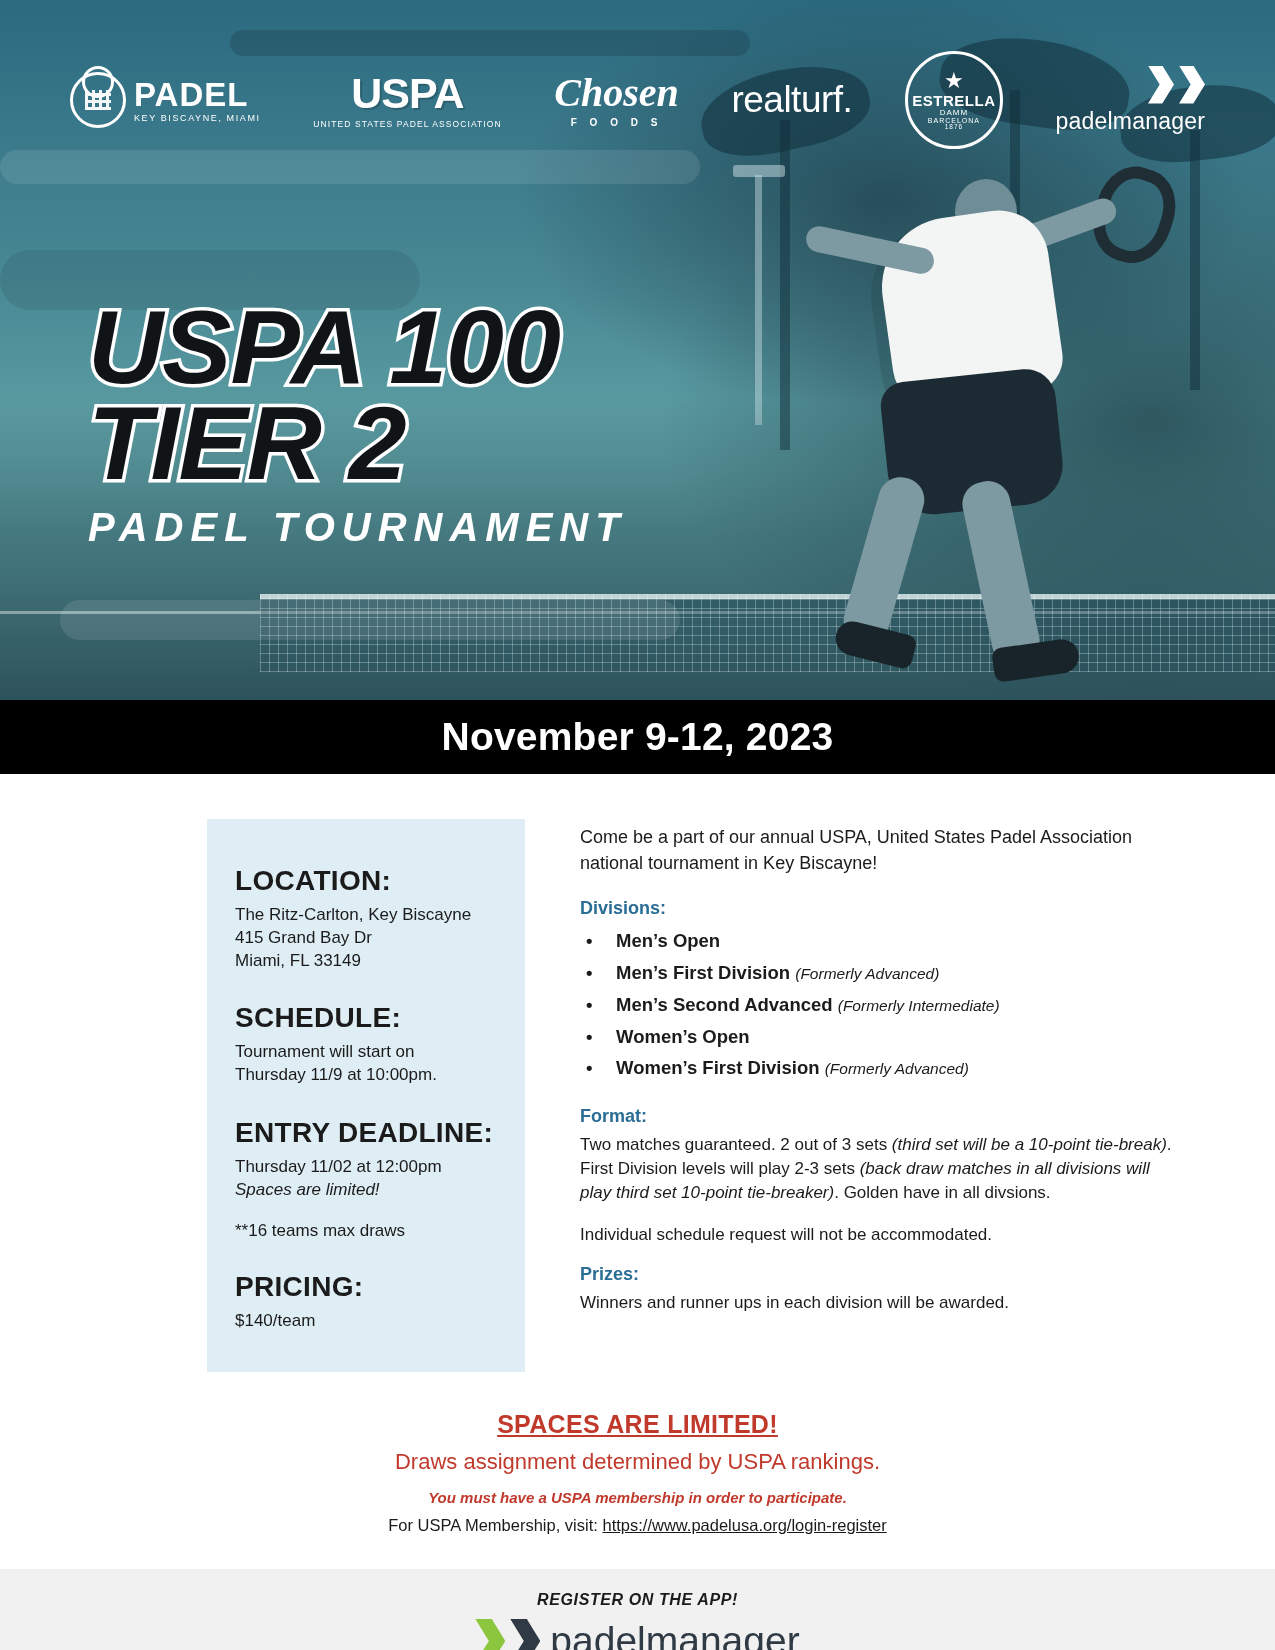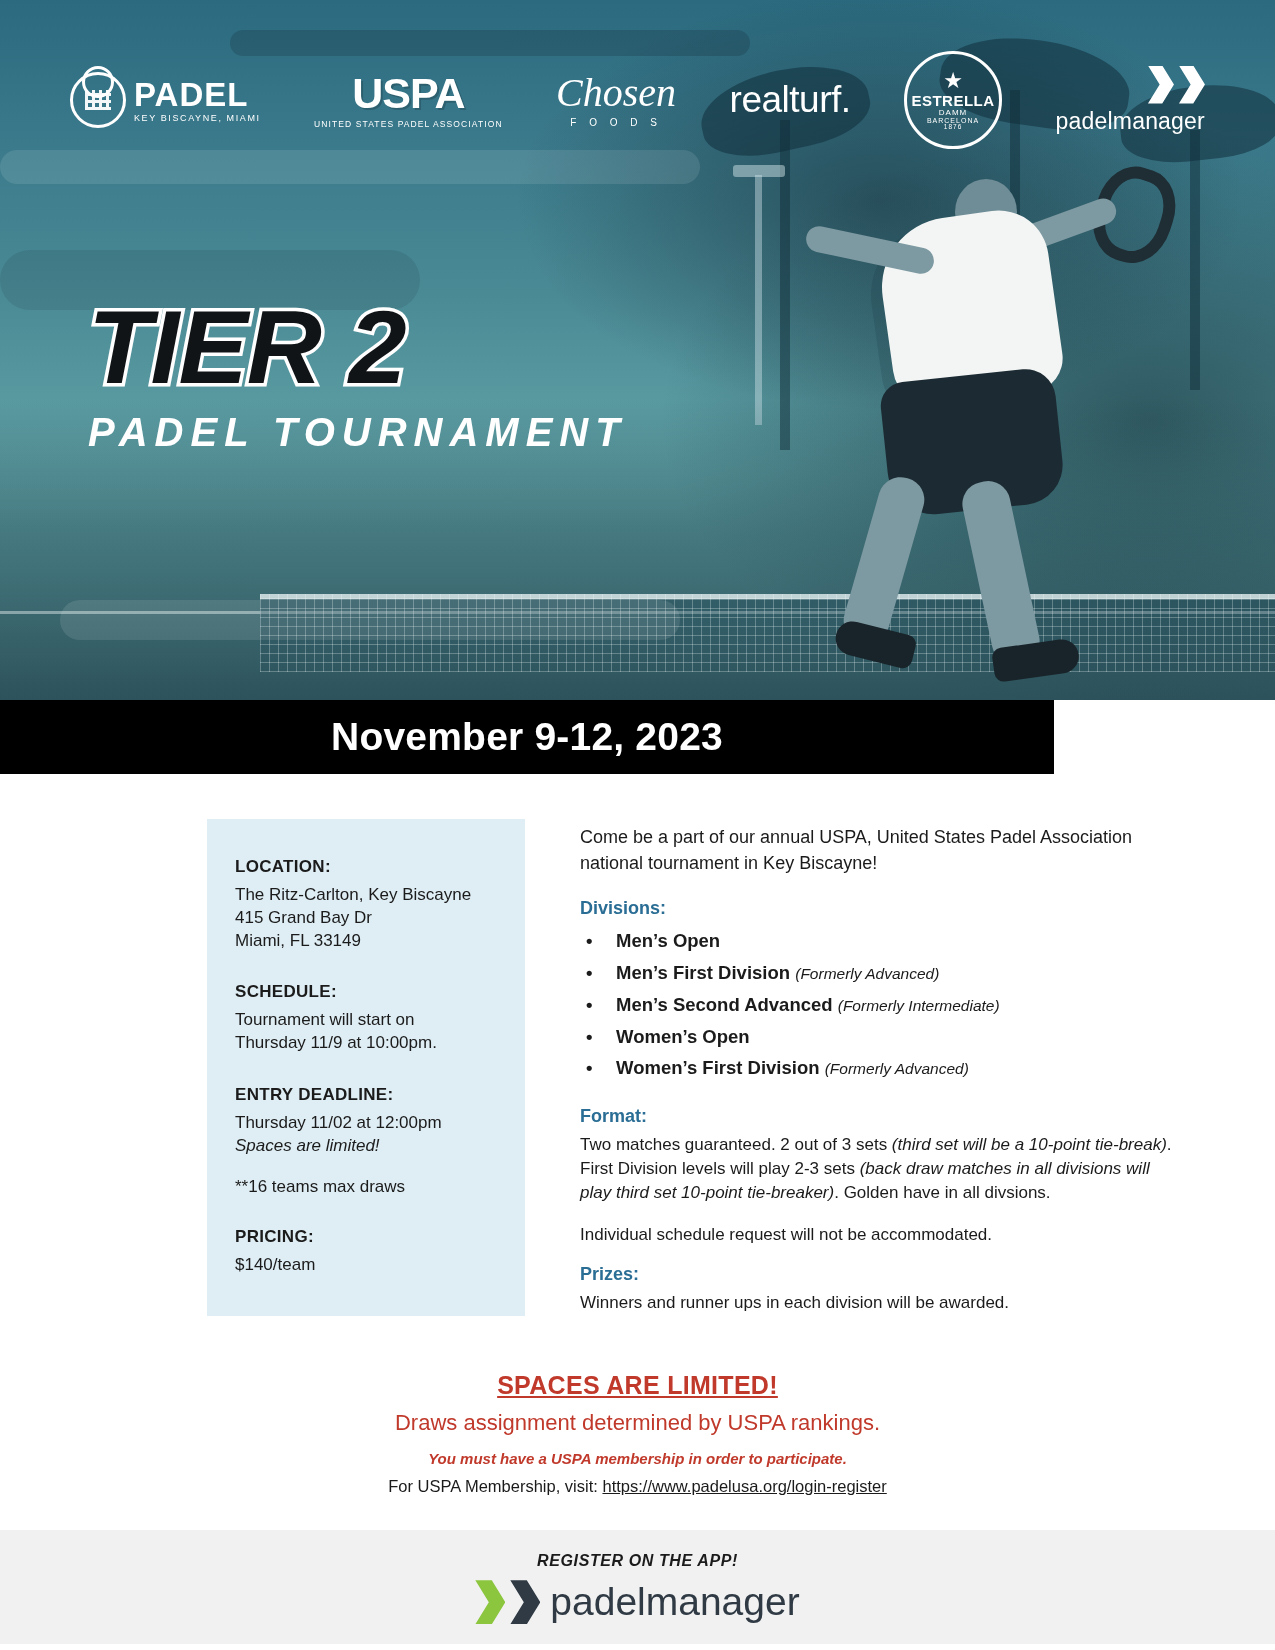--- a/index.html
+++ b/index.html
@@ -217,21 +217,21 @@
   .padel-text .small { font-size: 9px; letter-spacing: 1.6px; margin-top: 3px; }
 
   .logo-uspa { flex-direction: column; align-items: center; }
   .uspa-word {
     font-size: 43px; font-weight: 800; 
     letter-spacing: -1px; line-height: 1;
     text-shadow: 2px 2px 0 rgba(0,0,0,0.18);
   }
   .uspa-sub { font-size: 8.5px; letter-spacing: 1.1px; margin-top: 4px; }
 
-  .logo-chosen { flex-direction: column; align-items: center; }
+  .logo-chosen { flex-direction: column; align-items: center; font-weight: bold; }
   .chosen-word { font-family: "Liberation Serif", serif; font-size: 40px; font-style: italic; line-height: 1; }
   .chosen-sub { font-size: 10px; letter-spacing: 5px; margin-top: 4px; }
 
   .logo-realturf { font-size: 37px; font-weight: 400; letter-spacing: -0.5px; }
 
   .logo-estrella {
     width: 98px; height: 98px;
     border: 3px solid #fff;
     border-radius: 50%;
     display: flex; flex-direction: column;
@@ -283,21 +283,21 @@
     margin-top: 14px;
     font-size: 40px;
     font-weight: 700;
     font-style: italic;
     color: #ffffff;
     letter-spacing: 7px;
   }
 
   
   .date-bar {
-    width: 1054px;
+    width: 1275px;
     height: 74px;
     background: #000000;
     color: #ffffff;
     display: flex;
     align-items: center;
     justify-content: center;
     font-size: 39px;
     font-weight: 700;
     letter-spacing: .2px;
   }
@@ -314,25 +314,25 @@
     align-items: flex-start;
     padding-left: 207px;
     gap: 55px;
   }
   .info-box {
     width: 318px;
     background: #dfeef5;
     padding: 38px 28px 40px 28px;
   }
   .info-h {
-    font-size: 17px;
+    font-size: 28px;
     font-weight: 700;
     color: #1b1b1b;
     letter-spacing: .3px;
-    margin: 0 0 6px 0;
+    margin: 8px 0 6px 0;
   }
   .info-h.sp { margin-top: 30px; }
   .info-p {
     font-size: 17px;
     line-height: 1.36;
     color: #1b1b1b;
     margin: 0;
   }
   .info-p.ital { font-style: italic; }
   .info-note { font-size: 17px; margin-top: 20px; color: #1b1b1b; }
@@ -515,20 +515,21 @@
     <div class="logo logo-pm">
       <div class="pm-mark">
         <div class="chev solid"></div>
         <div class="chev solid"></div>
       </div>
       <div class="pm-word">padelmanager</div>
     </div>
   </div>
 
   <div class="title-wrap">
+    <div class="t-line">USPA 100</div>
     <div class="t-line">TIER 2</div>
     <div class="t-sub">PADEL TOURNAMENT</div>
   </div>
 </div>
 
 <div class="date-bar">November 9-12, 2023</div>
 
 <div class="content">
   <div class="cols">
 

